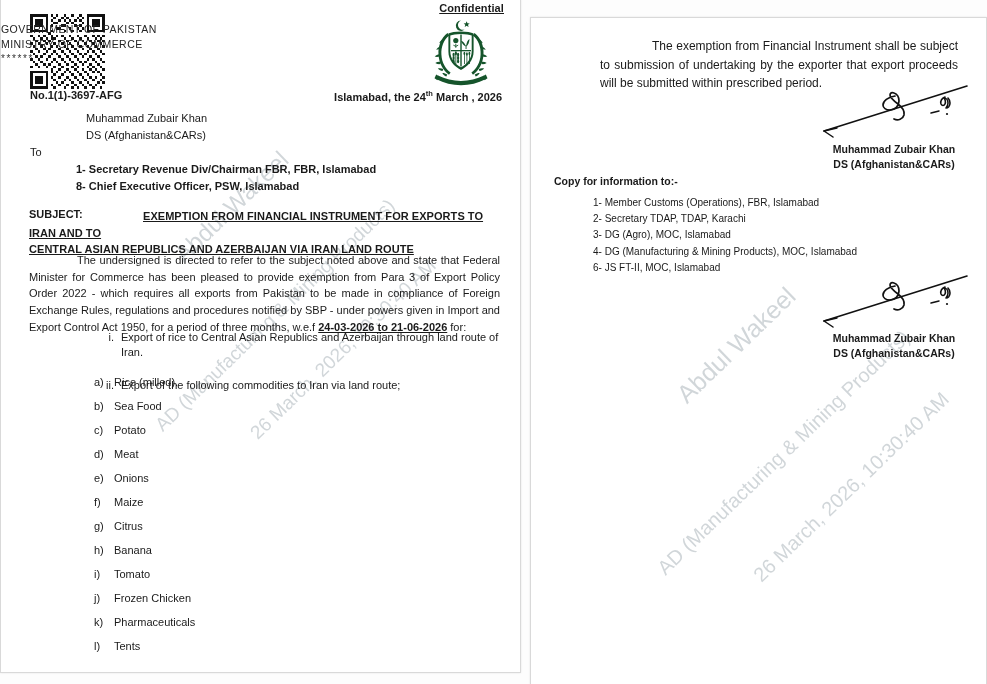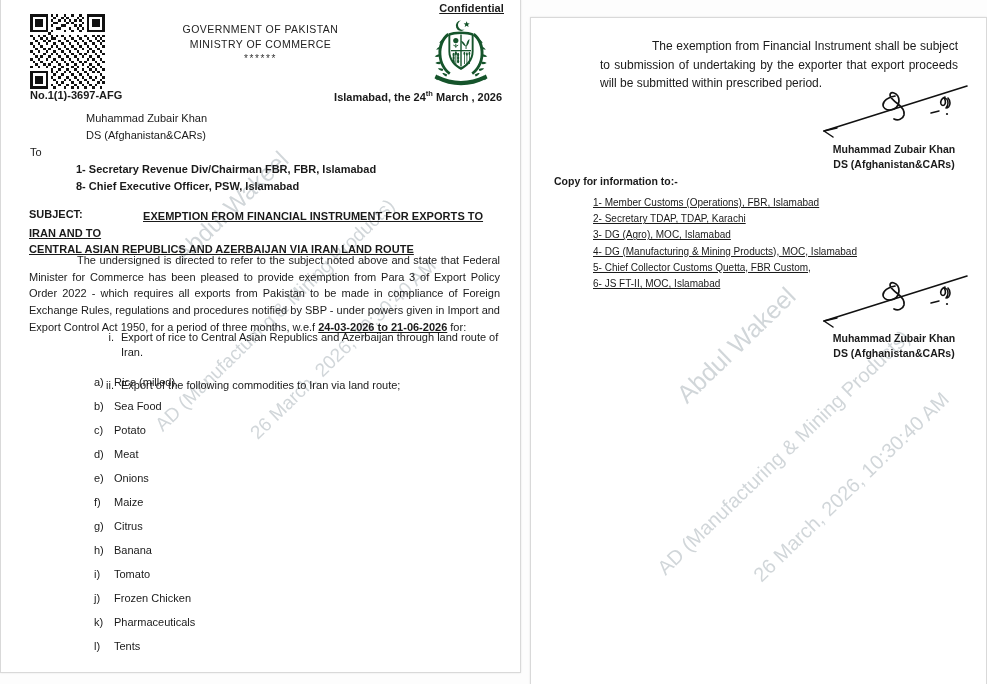--- a/index.html
+++ b/index.html
@@ -54,21 +54,21 @@
   #confidential {
     position: absolute; right: 16px; top: 2px;
     font-size: 11px; font-weight: bold;
     text-decoration: underline; letter-spacing: .1px;
   }
   #qr { position: absolute; left: 29px; top: 14px; width: 75px; height: 75px; }
   #qr svg { display: block; width: 75px; height: 75px; }
 
   #org-block {
     position: absolute; left: 0; right: 0; top: 22px;
-    text-align: center; line-height: 1.45;
+    line-height: 1.45;
   }
   #org-block .ln { font-size: 10.5px; letter-spacing: .45px; color: #232323; }
   #org-block .dots { font-size: 10px; letter-spacing: 1.6px; color: #333; }
 
   #emblem { position: absolute; left: 419px; top: 17px; width: 82px; height: 72px; }
   #emblem svg { display: block; width: 82px; height: 72px; }
 
   #refline { position: absolute; left: 29px; right: 18px; top: 89px; font-size: 11px; font-weight: bold; }
   #refline .right { float: right; }
   #refline sup { font-size: 7.5px; vertical-align: super; }
@@ -118,21 +118,21 @@
   }
   .sigblock { position: absolute; text-align: center; font-size: 10.5px; font-weight: bold; line-height: 1.45; }
   #sig1 { left: 268px; width: 190px; top: 124px; }
   #sig2 { left: 268px; width: 190px; top: 313px; }
   .sigmark { position: absolute; width: 160px; height: 62px; }
   #sigmark1 { left: 288px; top: 62px; }
   #sigmark2 { left: 288px; top: 252px; }
   .sigmark svg { display: block; width: 160px; height: 62px; }
 
   #copy-label { position: absolute; left: 23px; top: 157px; font-size: 10.5px; font-weight: bold; }
-  #copy-list { position: absolute; left: 62px; top: 177px; font-size: 10px; line-height: 1.62; text-decoration: underline; }
+  #copy-list { position: absolute; left: 62px; top: 177px; font-size: 10px; line-height: 1.62; }
   #copy-list .citem { white-space: nowrap; }
 </style>
 </head>
 <body>
 
 <div id="scan">
 
   <div class="page" id="page-left">
    <div class="sheet-inner">
 
@@ -530,21 +530,20 @@
         <div>DS (Afghanistan&amp;CARs)</div>
       </div>
 
       <div id="copy-label">Copy for information to:-</div>
 
       <div id="copy-list">
         <div class="citem">1- Member Customs (Operations), FBR, Islamabad</div>
         <div class="citem">2- Secretary TDAP, TDAP, Karachi</div>
         <div class="citem">3- DG (Agro), MOC, Islamabad</div>
         <div class="citem">4- DG (Manufacturing &amp; Mining Products), MOC, Islamabad</div>
-        <div class="citem">5- Chief Collector Customs Quetta, FBR Custom,</div>
         <div class="citem">6- JS FT-II, MOC, Islamabad</div>
       </div>
 
       <div class="sigmark" id="sigmark2">
         <svg viewBox="0 0 160 62" aria-hidden="true">
           <g fill="none" stroke="#111111" stroke-linecap="round" stroke-linejoin="round">
             <path d="M5 51 L148 6" stroke-width="1.6"></path>
             <path d="M5 51 l13 -3 M5 51 l9 6" stroke-width="1.5"></path>
             <path d="M76 16c-7 1-12 5-12 9 0 3 3 5 7 5 5 0 9-4 9-9 0-4-2-7-5-8-2-1-4 0-4 2 0 3 4 6 8 9 4 3 7 6 6 11-1 4-6 6-10 4" stroke-width="1.7"></path>
             <path d="M126 17c-3 1-5 4-4 7 1 2 3 2 4 0 1-2 0-5-1-6 2 0 4 2 4 5 0 2-1 4-2 5 2 0 4-2 4-5 0-2-1-4-2-5" stroke-width="1.6"></path>

